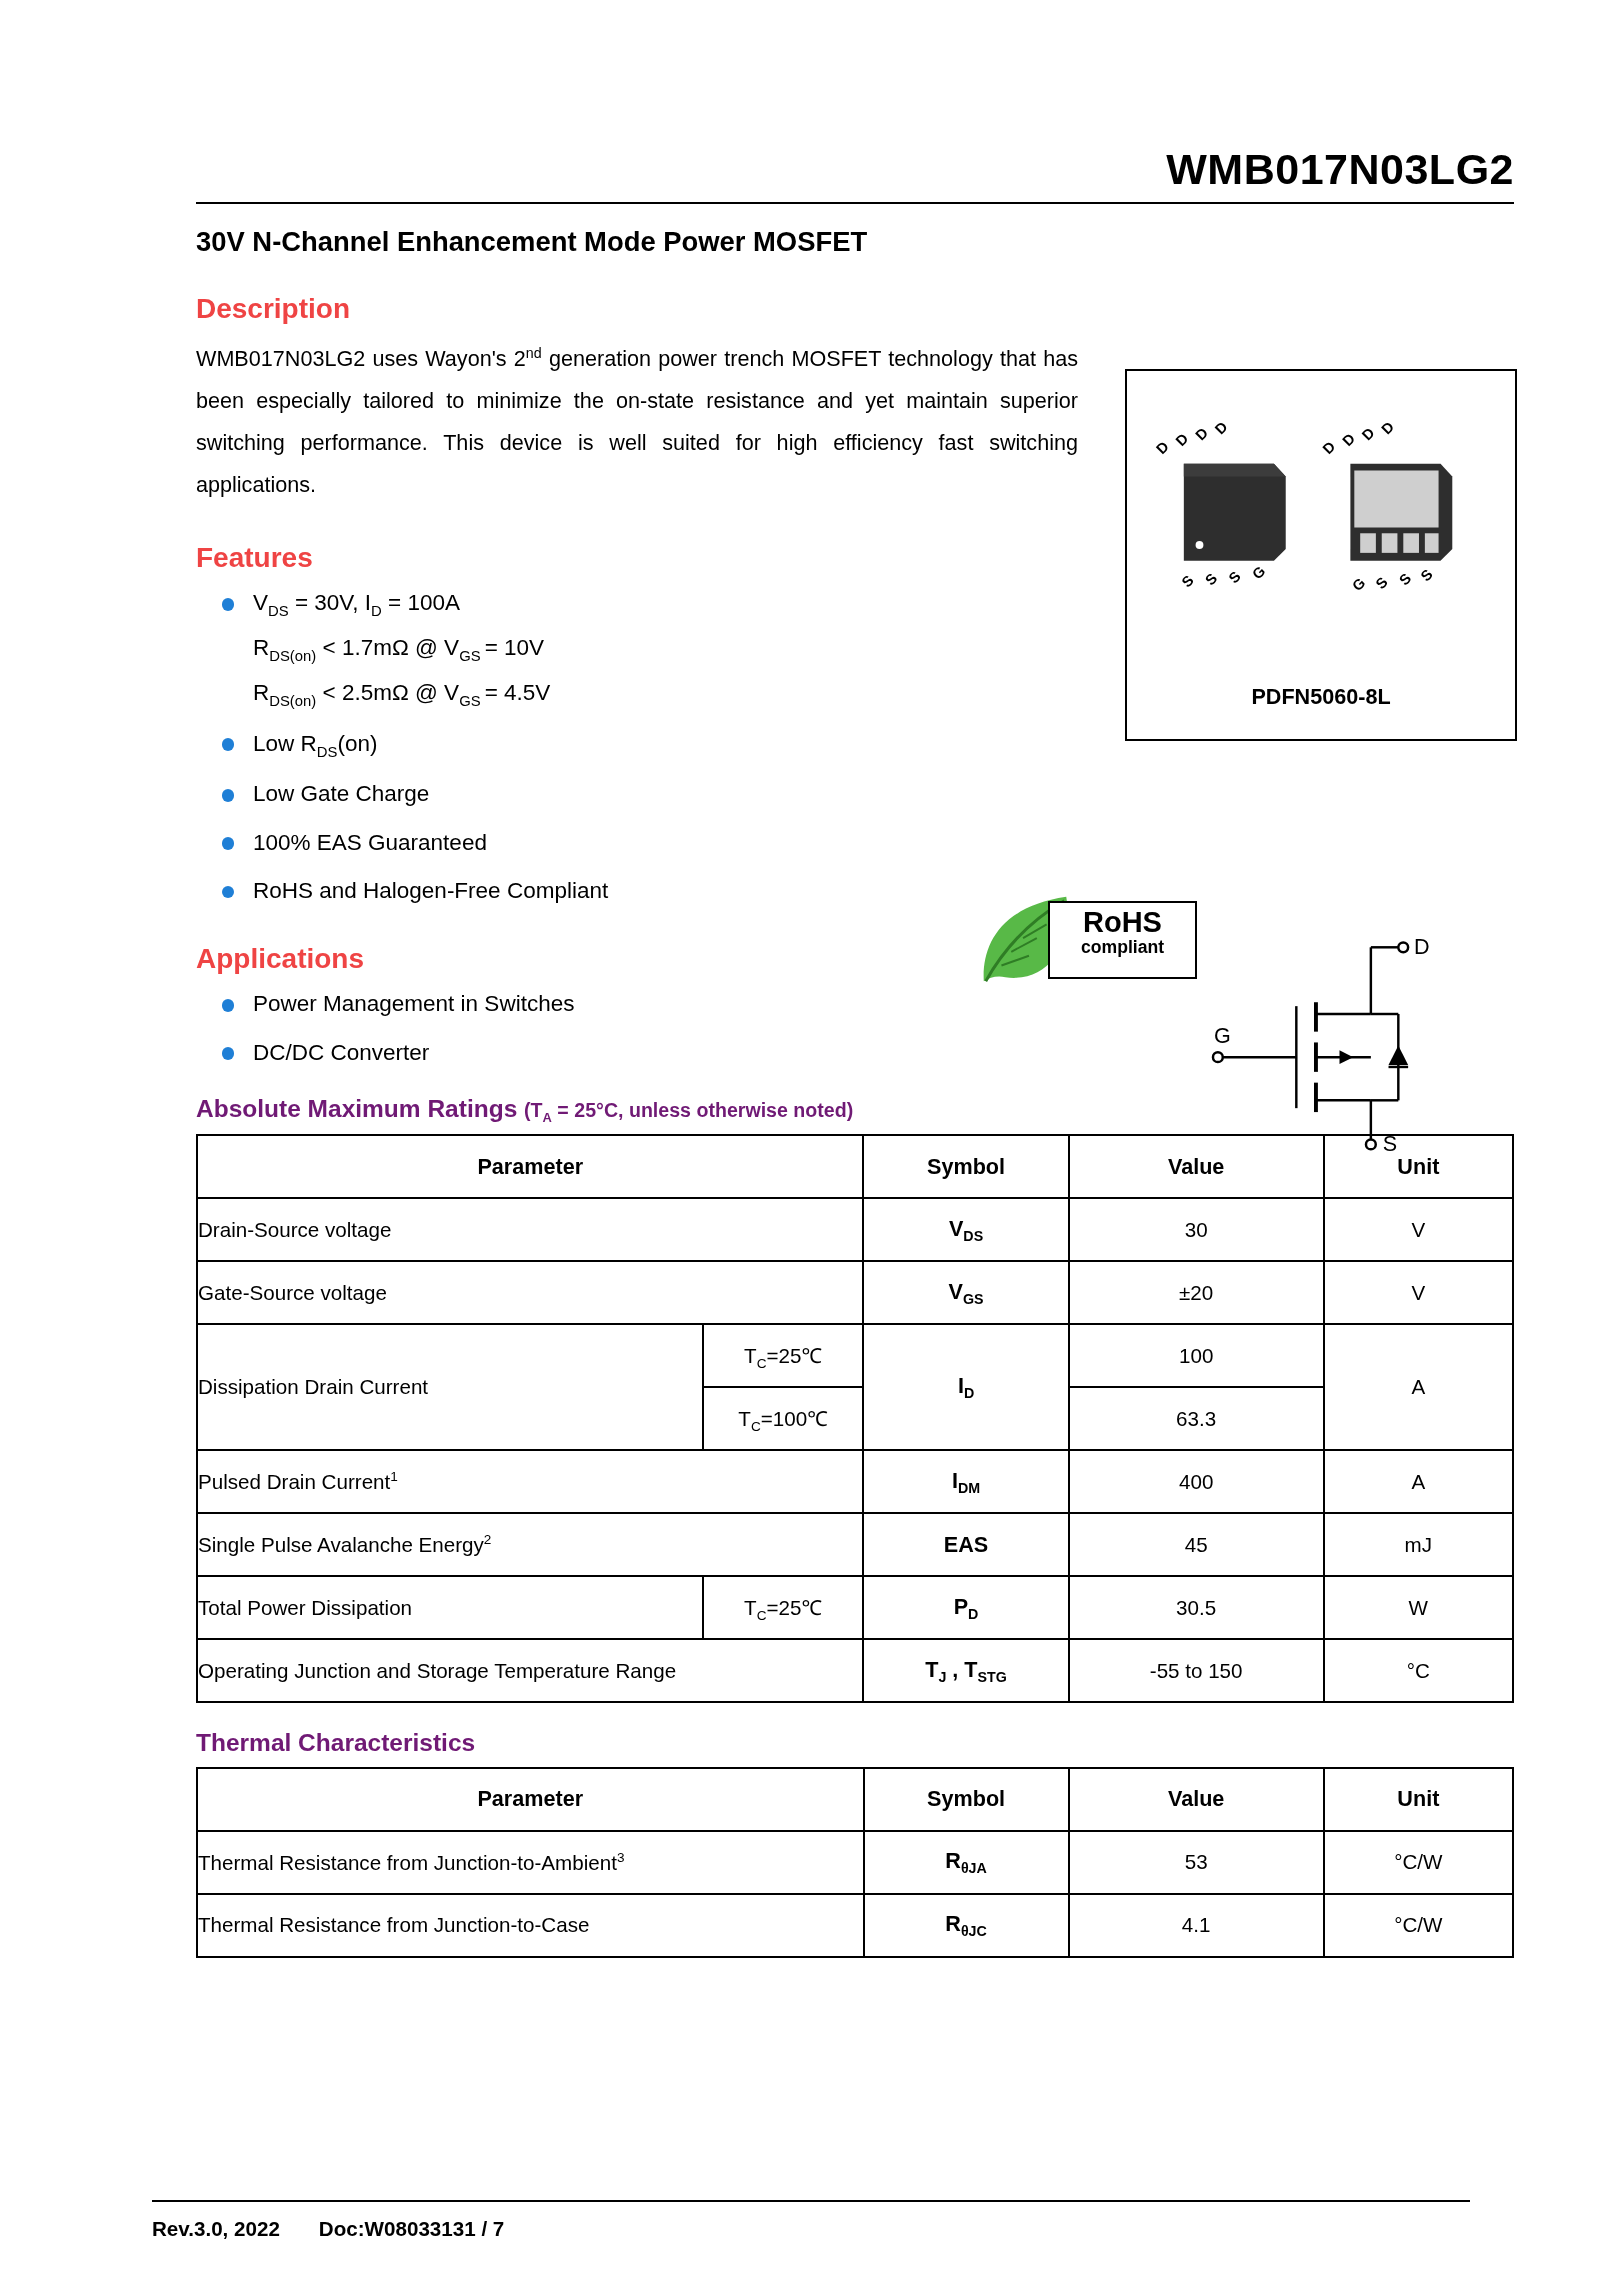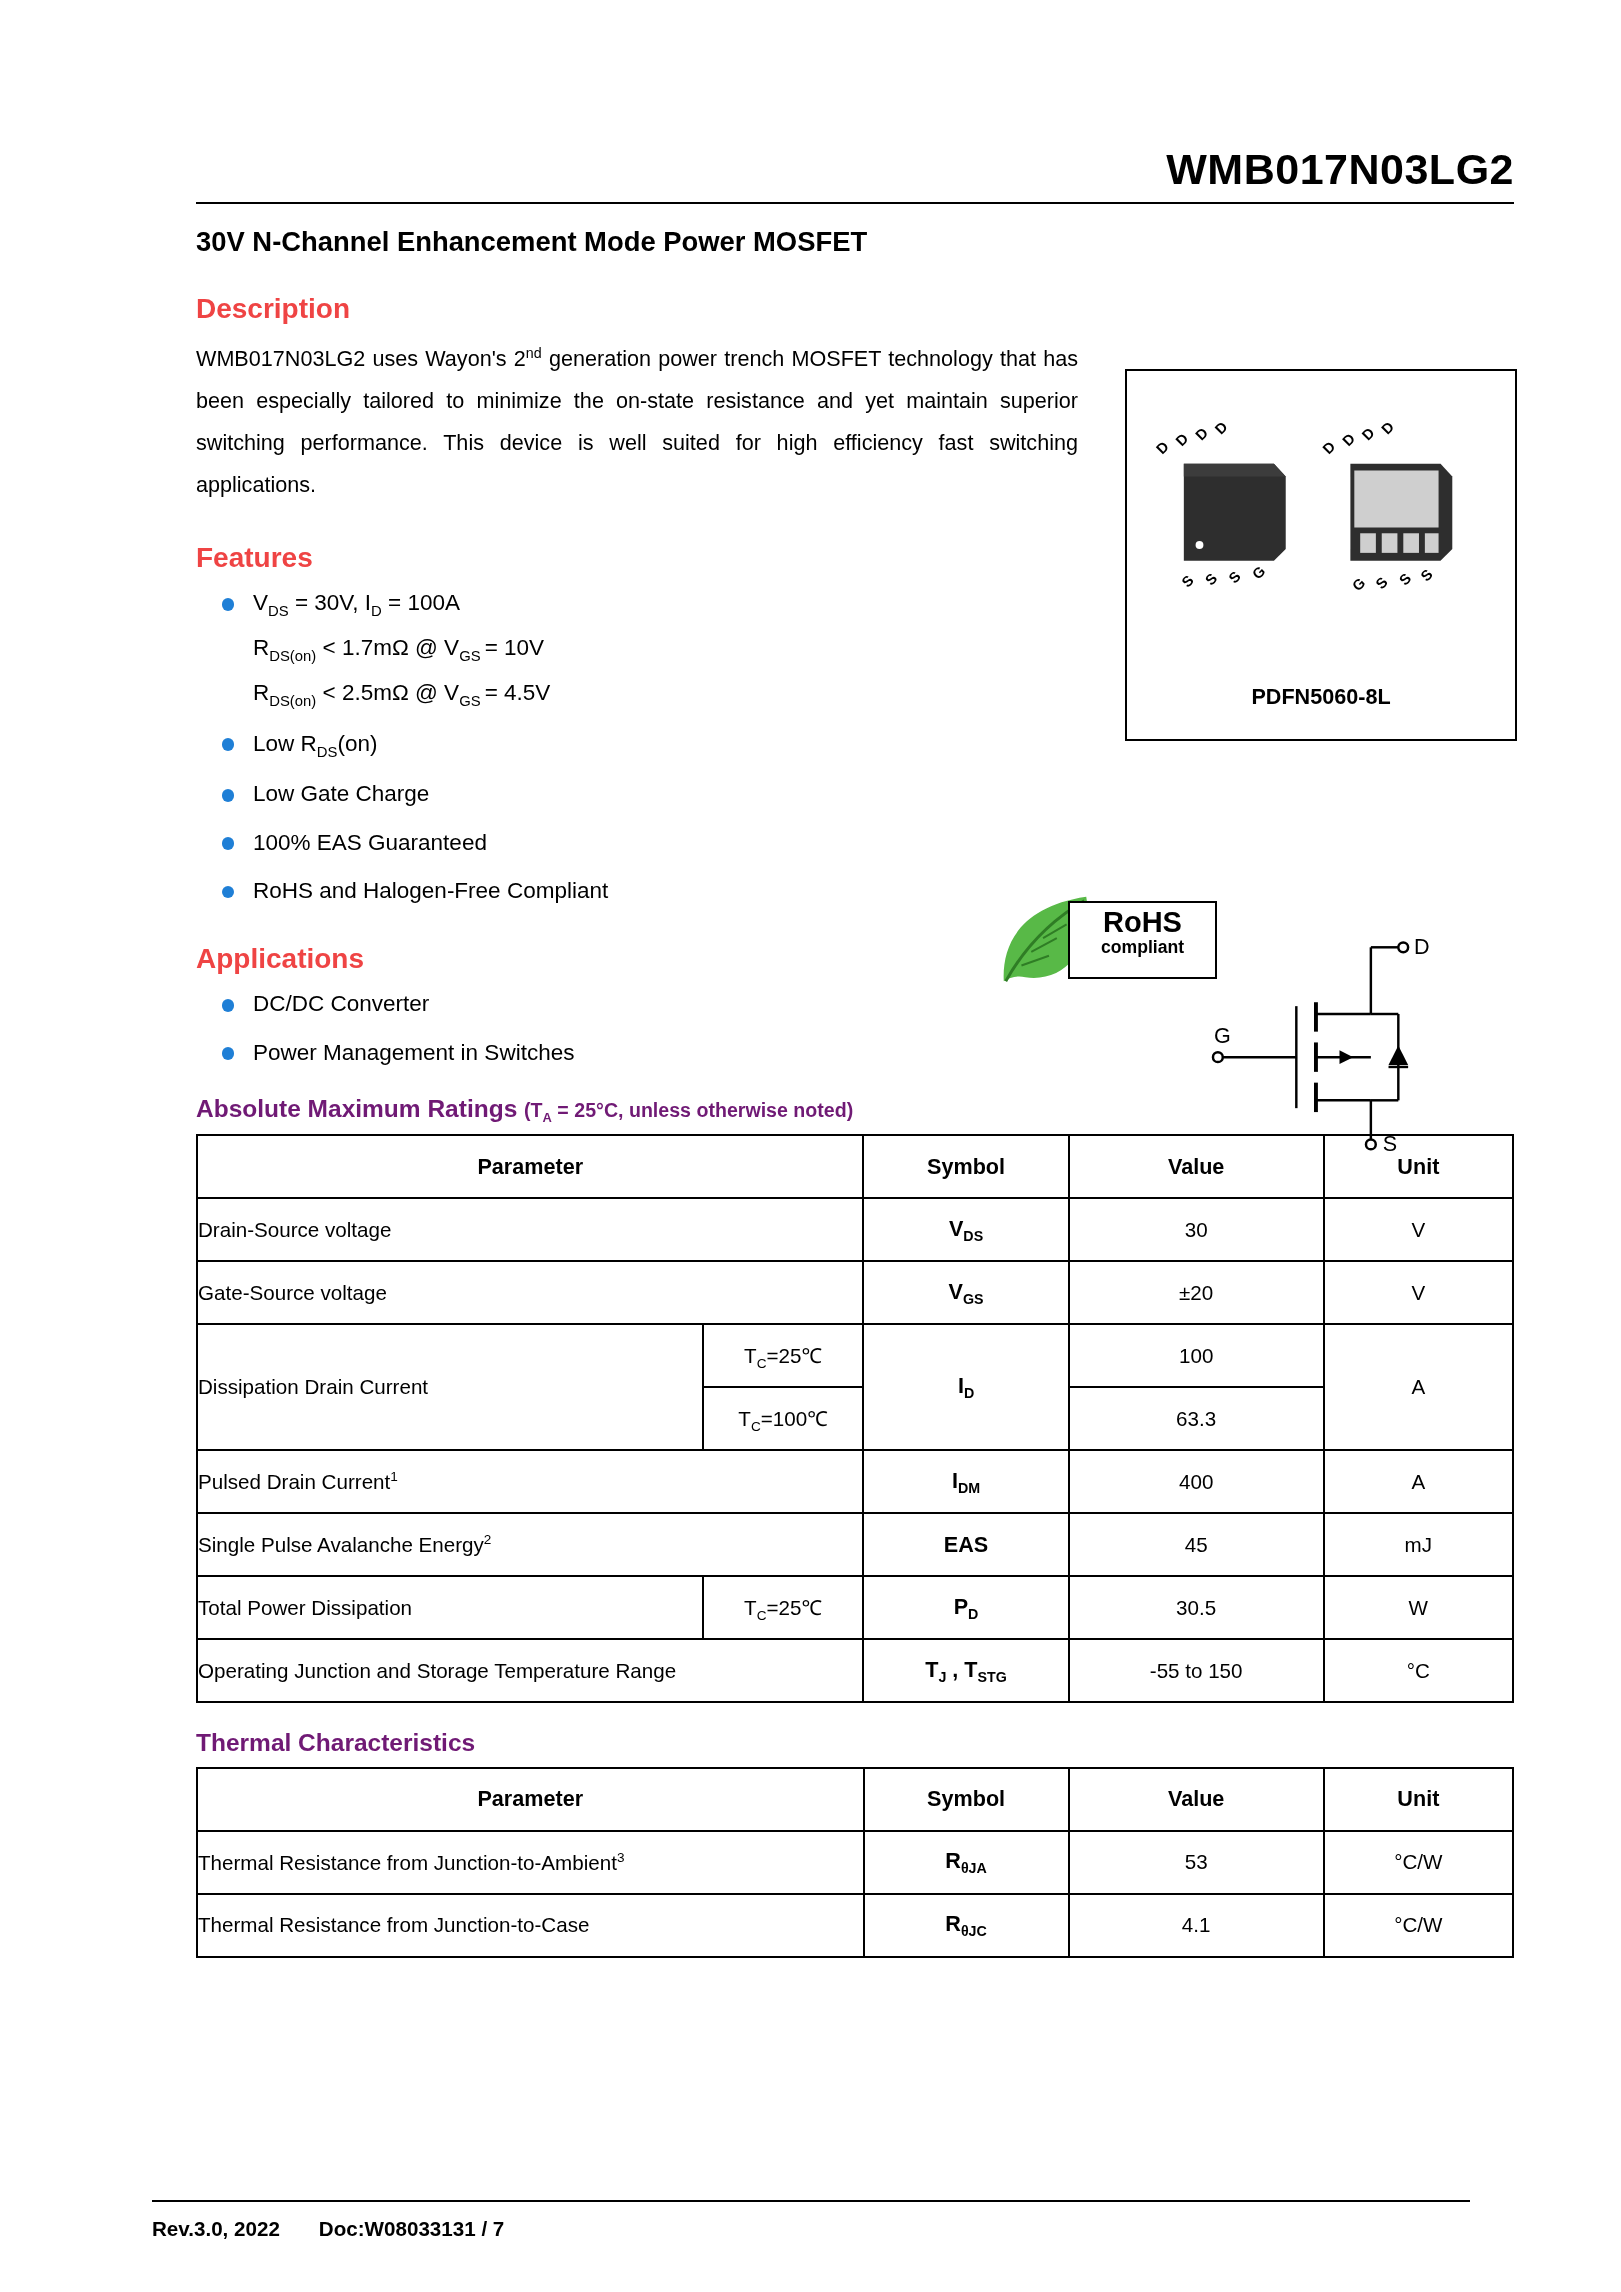--- a/index.html
+++ b/index.html
@@ -115,21 +115,21 @@
     bottom: 29px;
     width: 100%;
     text-align: center;
     font-size: 21.6px;
     font-weight: bold;
   }
   .pkg-img { position: absolute; left: 0; top: 29px; width: 100%; height: 245px; }
   
   .rohs {
     position: absolute;
-    left: 992px;
+    left: 972px;
     top: 887px;
     width: 245px;
     height: 118px;
   }
   .rohs-box {
     position: absolute;
     left: 76px;
     top: 13.7px;
     width: 149px;
     height: 78px;
@@ -223,22 +223,22 @@
       <li>
         Low R<sub>DS</sub>(on)
       </li>
       <li>Low Gate Charge</li>
       <li>100% EAS Guaranteed</li>
       <li>RoHS and Halogen-Free Compliant</li>
     </ul>
 
     <h2 class="sec">Applications</h2>
     <ul class="bullets">
+      <li>Power Management in Switches</li>
       <li>DC/DC Converter</li>
-      <li>Power Management in Switches</li>
     </ul>
 
     <h3 class="sec-black">
       <span>Absolute Maximum Ratings</span>
       <span class="cond"> (T<sub>A</sub> = 25°C, unless otherwise noted)</span>
     </h3>
 
     <table class="spec">
       <colgroup>
         <col style="width:446px">

